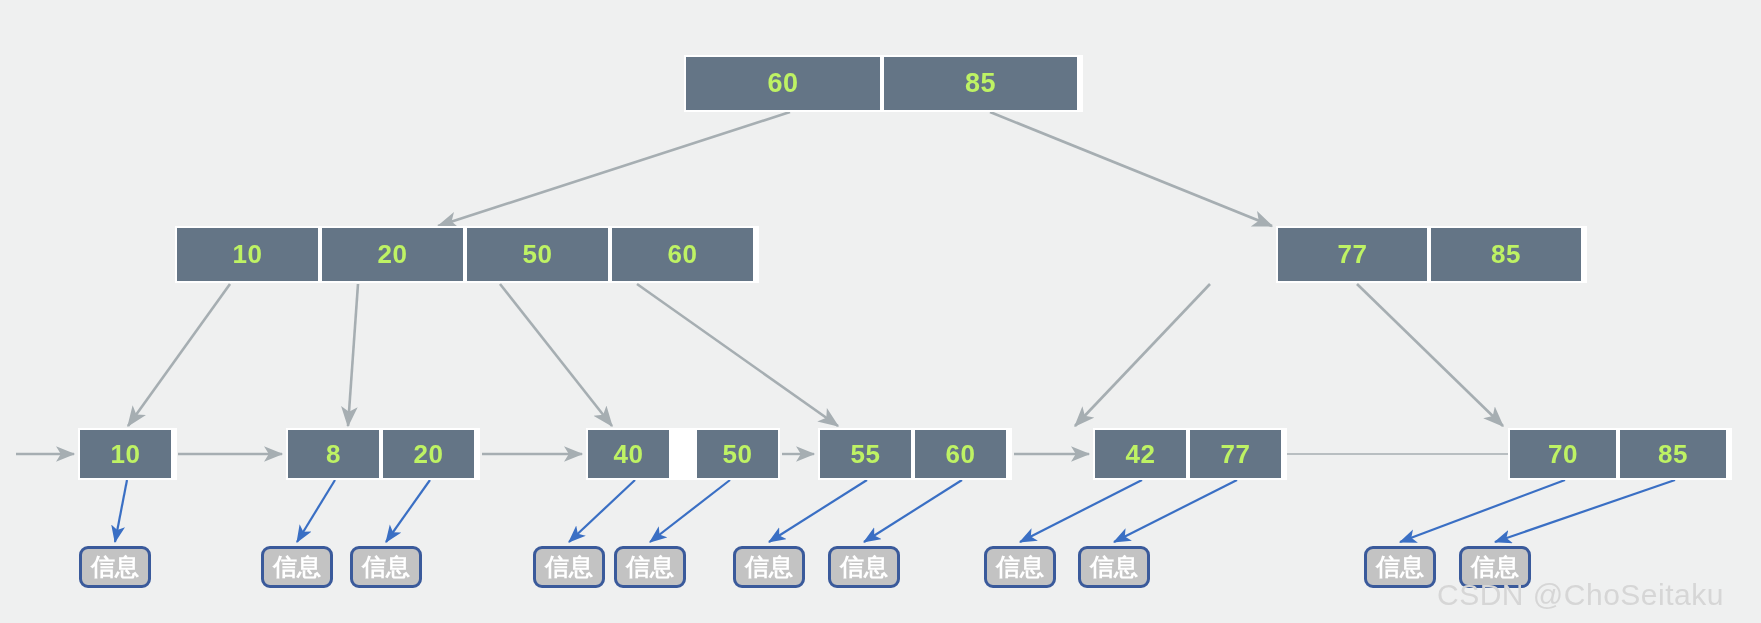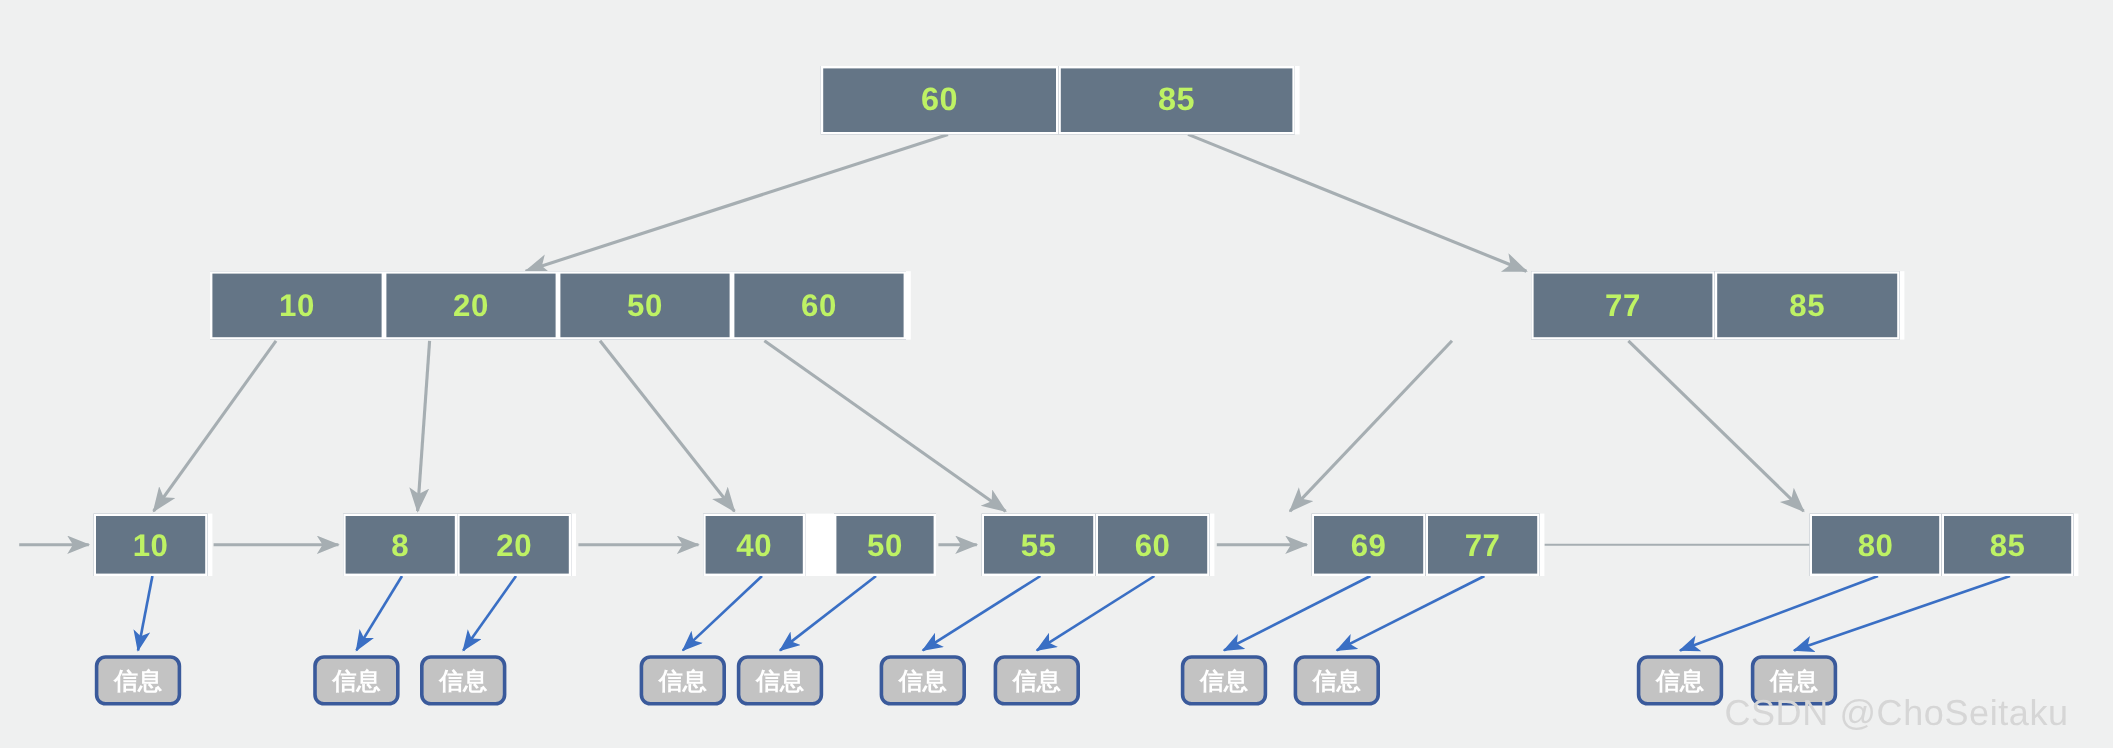--- a/index.html
+++ b/index.html
@@ -44,21 +44,21 @@
   .internal .cell  { font-size: 26px; }
   .leaf .cell      { font-size: 26px; }
 
   .info-box {
     position: absolute;
     box-sizing: border-box;
     background: #c3c3c3;
     border: 3px solid #3a5a9b;
     border-radius: 9px;
     color: #ffffff;
-    font-size: 20px;
+    font-size: 24px;
     font-weight: bold;
     display: flex;
     align-items: center;
     justify-content: center;
     font-family: "DejaVu Sans", "Liberation Sans", sans-serif;
   }
   .watermark {
     position: absolute;
     color: #d6d6d6;
     font-size: 30px;
@@ -138,25 +138,25 @@
       </div>
       <div class="node leaf" style="left: 586px; top: 428px; width: 194px; height: 52px; gap: 24px;">
         <div class="cell" style="width: 95px; height: 52px;">40</div>
         <div class="cell" style="width: 95px; height: 52px;">50</div>
       </div>
       <div class="node leaf" style="left: 818px; top: 428px; width: 194px; height: 52px;">
         <div class="cell" style="width: 95px; height: 52px;">55</div>
         <div class="cell" style="width: 95px; height: 52px;">60</div>
       </div>
       <div class="node leaf" style="left: 1093px; top: 428px; width: 194px; height: 52px;">
-        <div class="cell" style="width: 95px; height: 52px;">69</div>
+        <div class="cell" style="width: 95px; height: 52px;">42</div>
         <div class="cell" style="width: 95px; height: 52px;">77</div>
       </div>
       <div class="node leaf" style="left: 1508px; top: 428px; width: 224px; height: 52px;">
-        <div class="cell" style="width: 110px; height: 52px;">80</div>
+        <div class="cell" style="width: 110px; height: 52px;">70</div>
         <div class="cell" style="width: 110px; height: 52px;">85</div>
       </div>
     </div>
   <div id="info-layer">
       <div class="info-box" style="left: 79px; top: 546px; width: 72px; height: 42px;">信息</div>
       <div class="info-box" style="left: 261px; top: 546px; width: 72px; height: 42px;">信息</div>
       <div class="info-box" style="left: 350px; top: 546px; width: 72px; height: 42px;">信息</div>
       <div class="info-box" style="left: 533px; top: 546px; width: 72px; height: 42px;">信息</div>
       <div class="info-box" style="left: 614px; top: 546px; width: 72px; height: 42px;">信息</div>
       <div class="info-box" style="left: 733px; top: 546px; width: 72px; height: 42px;">信息</div>

